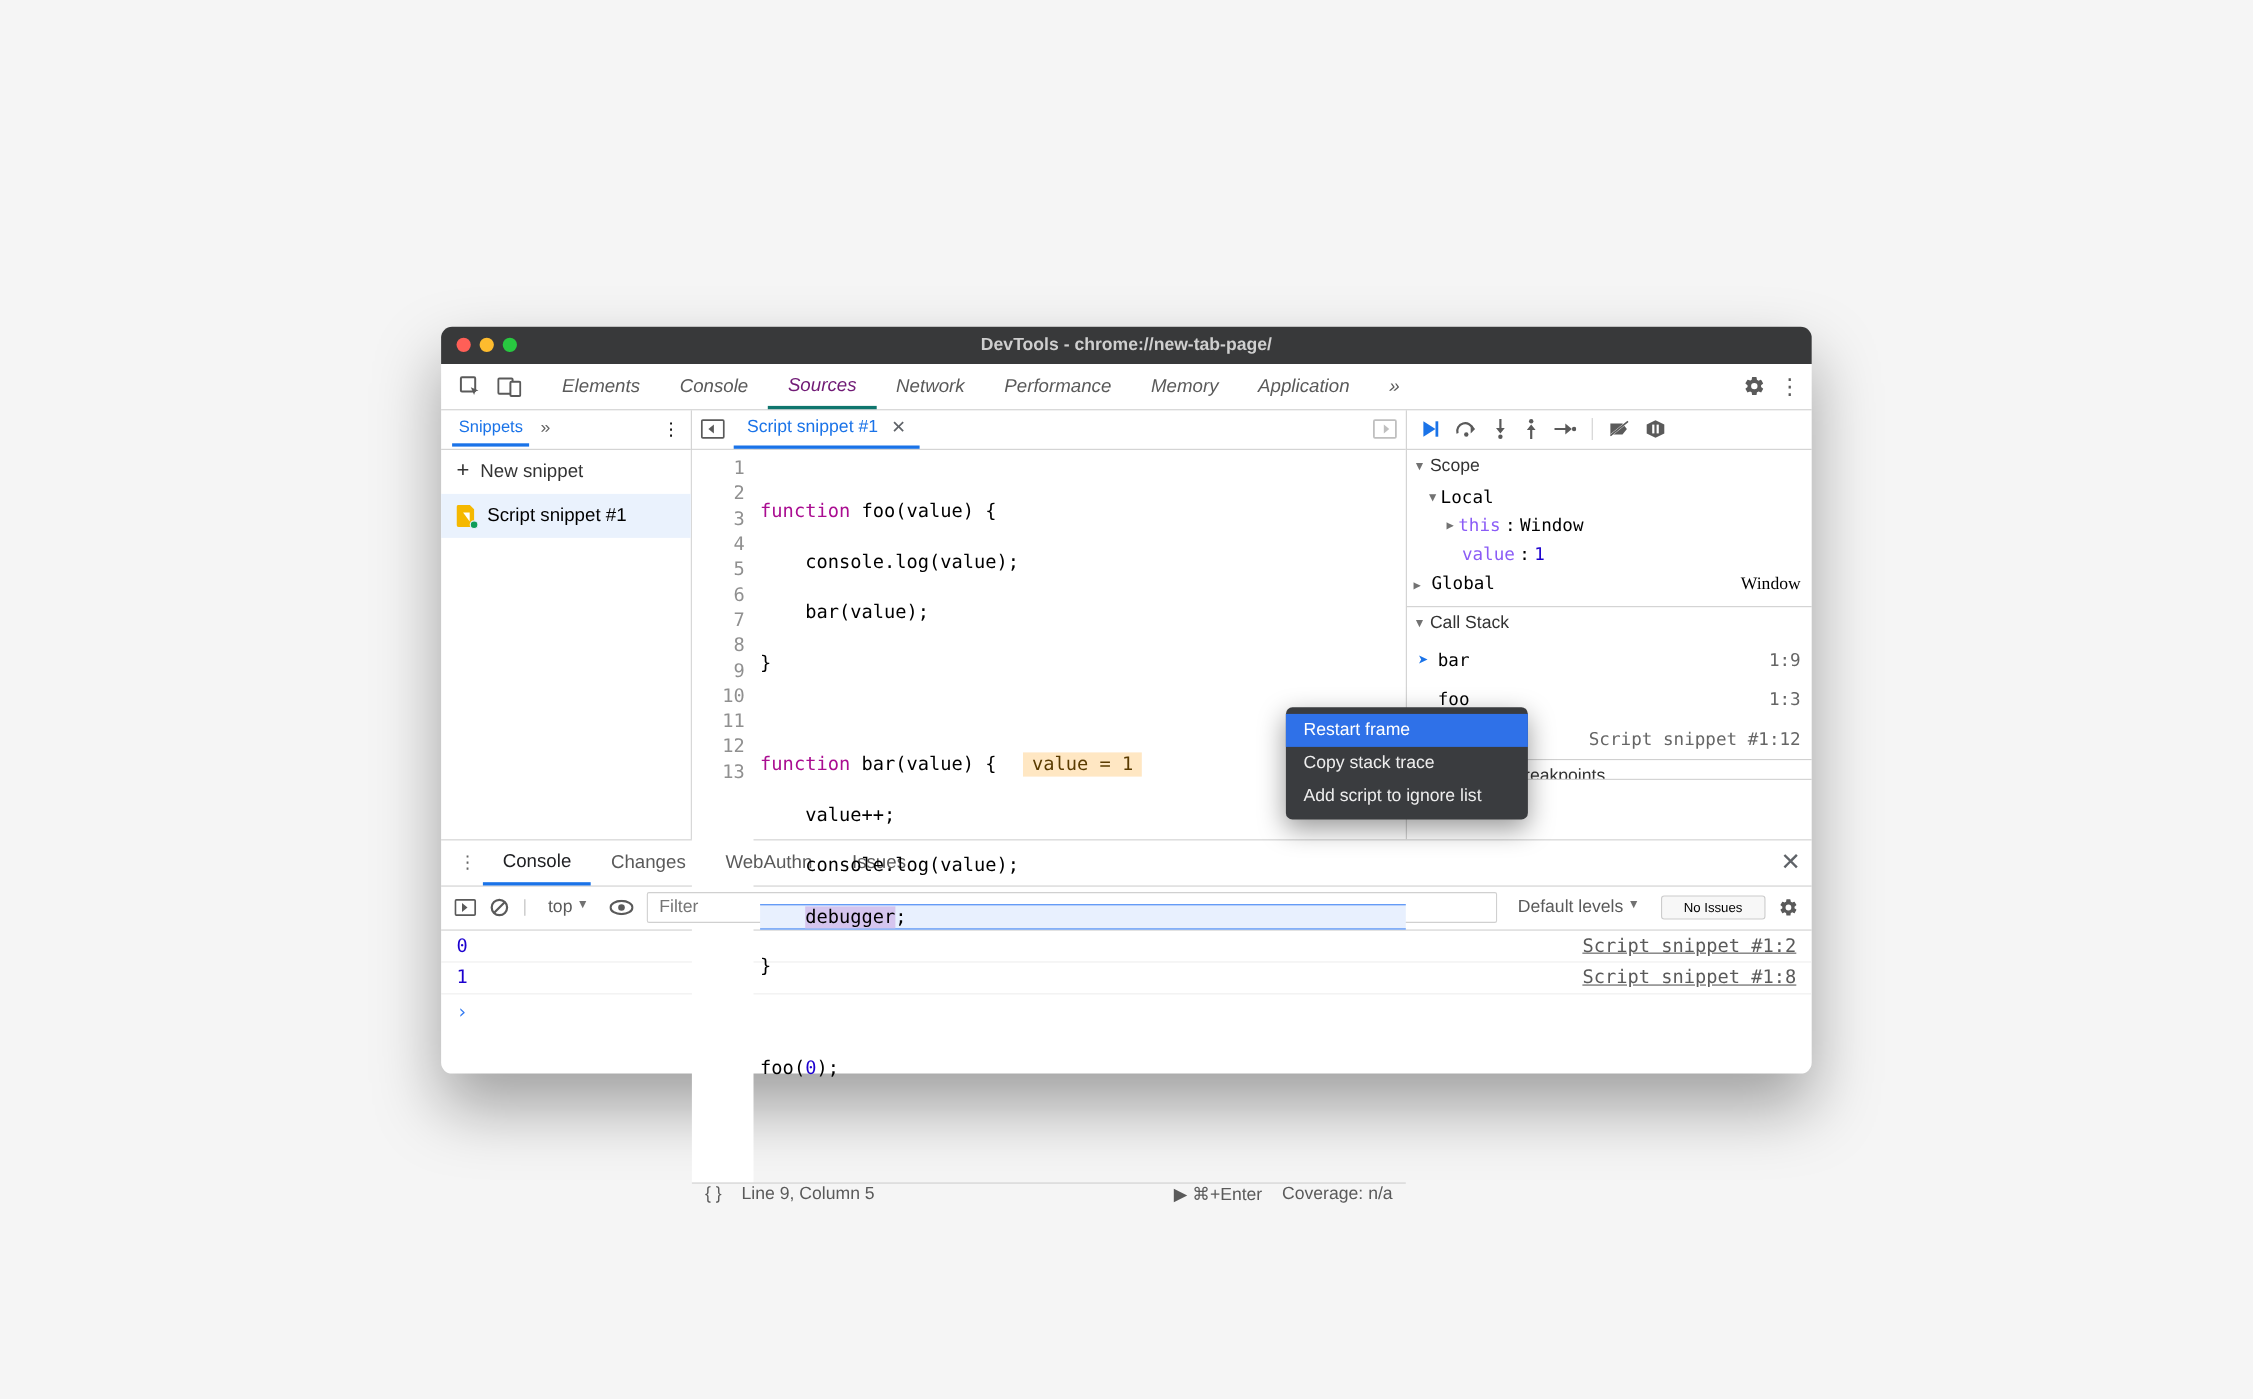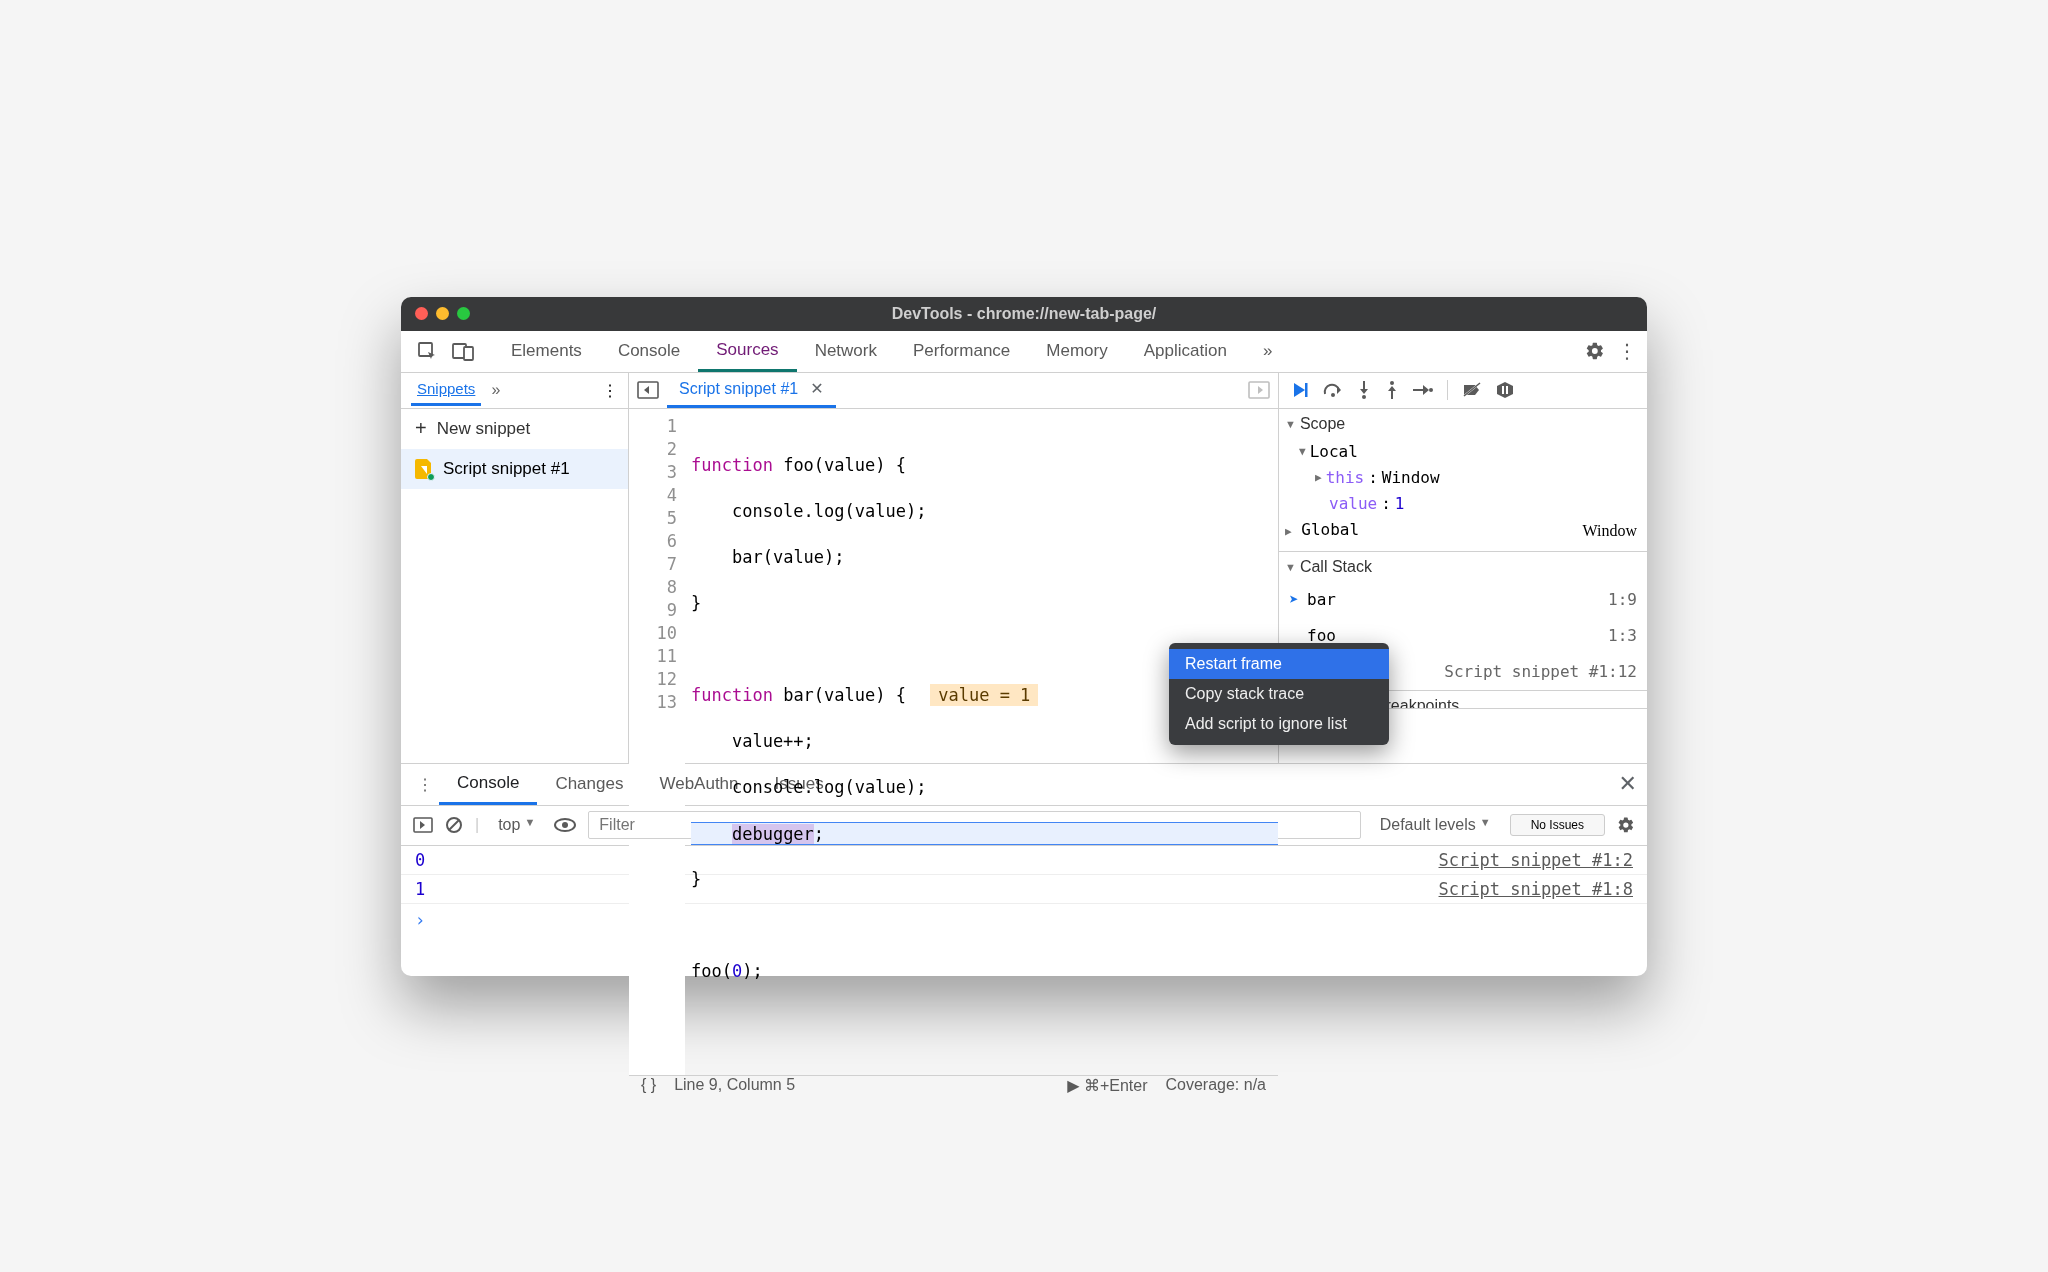--- a/index.html
+++ b/index.html
@@ -6,27 +6,27 @@
 body { font-family: -apple-system, BlinkMacSystemFont, "Segoe UI", sans-serif; background: #f5f5f5; display: flex; align-items: center; justify-content: center; min-height: 100vh; }
 .window { width: 1246px; background: #fff; border-radius: 10px; box-shadow: 0 30px 60px rgba(0,0,0,0.35); overflow: visible; position: relative; }
 .titlebar { background: #38393a; height: 34px; display: flex; align-items: center; padding: 0 14px; border-radius: 10px 10px 0 0; position: relative; }
 .traffic { display: flex; gap: 8px; }
 .dot { width: 13px; height: 13px; border-radius: 50%; }
 .dot.red { background: #ff5f57; } .dot.yellow { background: #febc2e; } .dot.green { background: #28c840; }
 .titlebar-title { position: absolute; left: 50%; transform: translateX(-50%); color: #cfcfcf; font-size: 16px; font-weight: 600; }
 .toolbar { height: 42px; display: flex; align-items: center; border-bottom: 1px solid #d0d0d0; padding: 0 10px; gap: 4px; }
 .tb-icon { width: 32px; height: 32px; display: flex; align-items: center; justify-content: center; color: #5a5a5a; cursor: pointer; }
 .tabs { display: flex; align-items: center; flex: 1; margin-left: 10px; gap: 0; }
-.tab { padding: 0 18px; height: 42px; display: flex; align-items: center; color: #5a5a5a; font-size: 17px; cursor: pointer; }
+.tab { padding: 0 18px; height: 42px; display: flex; align-items: center; color: #5a5a5a; font-size: 17px; cursor: pointer; font-style: italic; }
 .tab.active { color: #701a75; border-bottom: 3px solid #0f766e; font-weight: 500; }
 .tb-right { display: flex; align-items: center; gap: 12px; color: #5a5a5a; }
 .main { display: flex; height: 390px; }
 .sidebar { width: 228px; border-right: 1px solid #d0d0d0; display: flex; flex-direction: column; }
 .sb-header { height: 36px; display: flex; align-items: center; padding: 0 10px; border-bottom: 1px solid #d0d0d0; }
-.sb-tab { font-size: 15px; color: #5a5a5a; padding: 0 6px; height: 32px; display: flex; align-items: center; text-decoration: underline; }
+.sb-tab { font-size: 15px; color: #5a5a5a; padding: 0 6px; height: 32px; display: flex; align-items: center; }
 .sb-tab.active { color: #1a73e8; border-bottom: 3px solid #1a73e8; }
 .sb-header .more { margin-left: 10px; color: #666; }
 .sb-header .dots { margin-left: auto; }
 .sb-new { height: 40px; display: flex; align-items: center; gap: 10px; padding: 0 14px; font-size: 17px; color: #333; cursor: pointer; }
 .sb-item { height: 40px; display: flex; align-items: center; gap: 10px; padding: 0 14px; font-size: 17px; background: #eaf2fd; cursor: pointer; }
 .snippet-icon { width: 18px; height: 20px; position: relative; }
 .snippet-icon svg { display: block; }
 .green-dot { position: absolute; bottom: -2px; right: -2px; width: 8px; height: 8px; background: #0f9d58; border-radius: 50%; border: 1px solid #eaf2fd; }
 .editor-pane { flex: 1; display: flex; flex-direction: column; border-right: 1px solid #d0d0d0; }
 .ed-header { height: 36px; display: flex; align-items: center; padding: 0 8px; border-bottom: 1px solid #d0d0d0; gap: 8px; }

